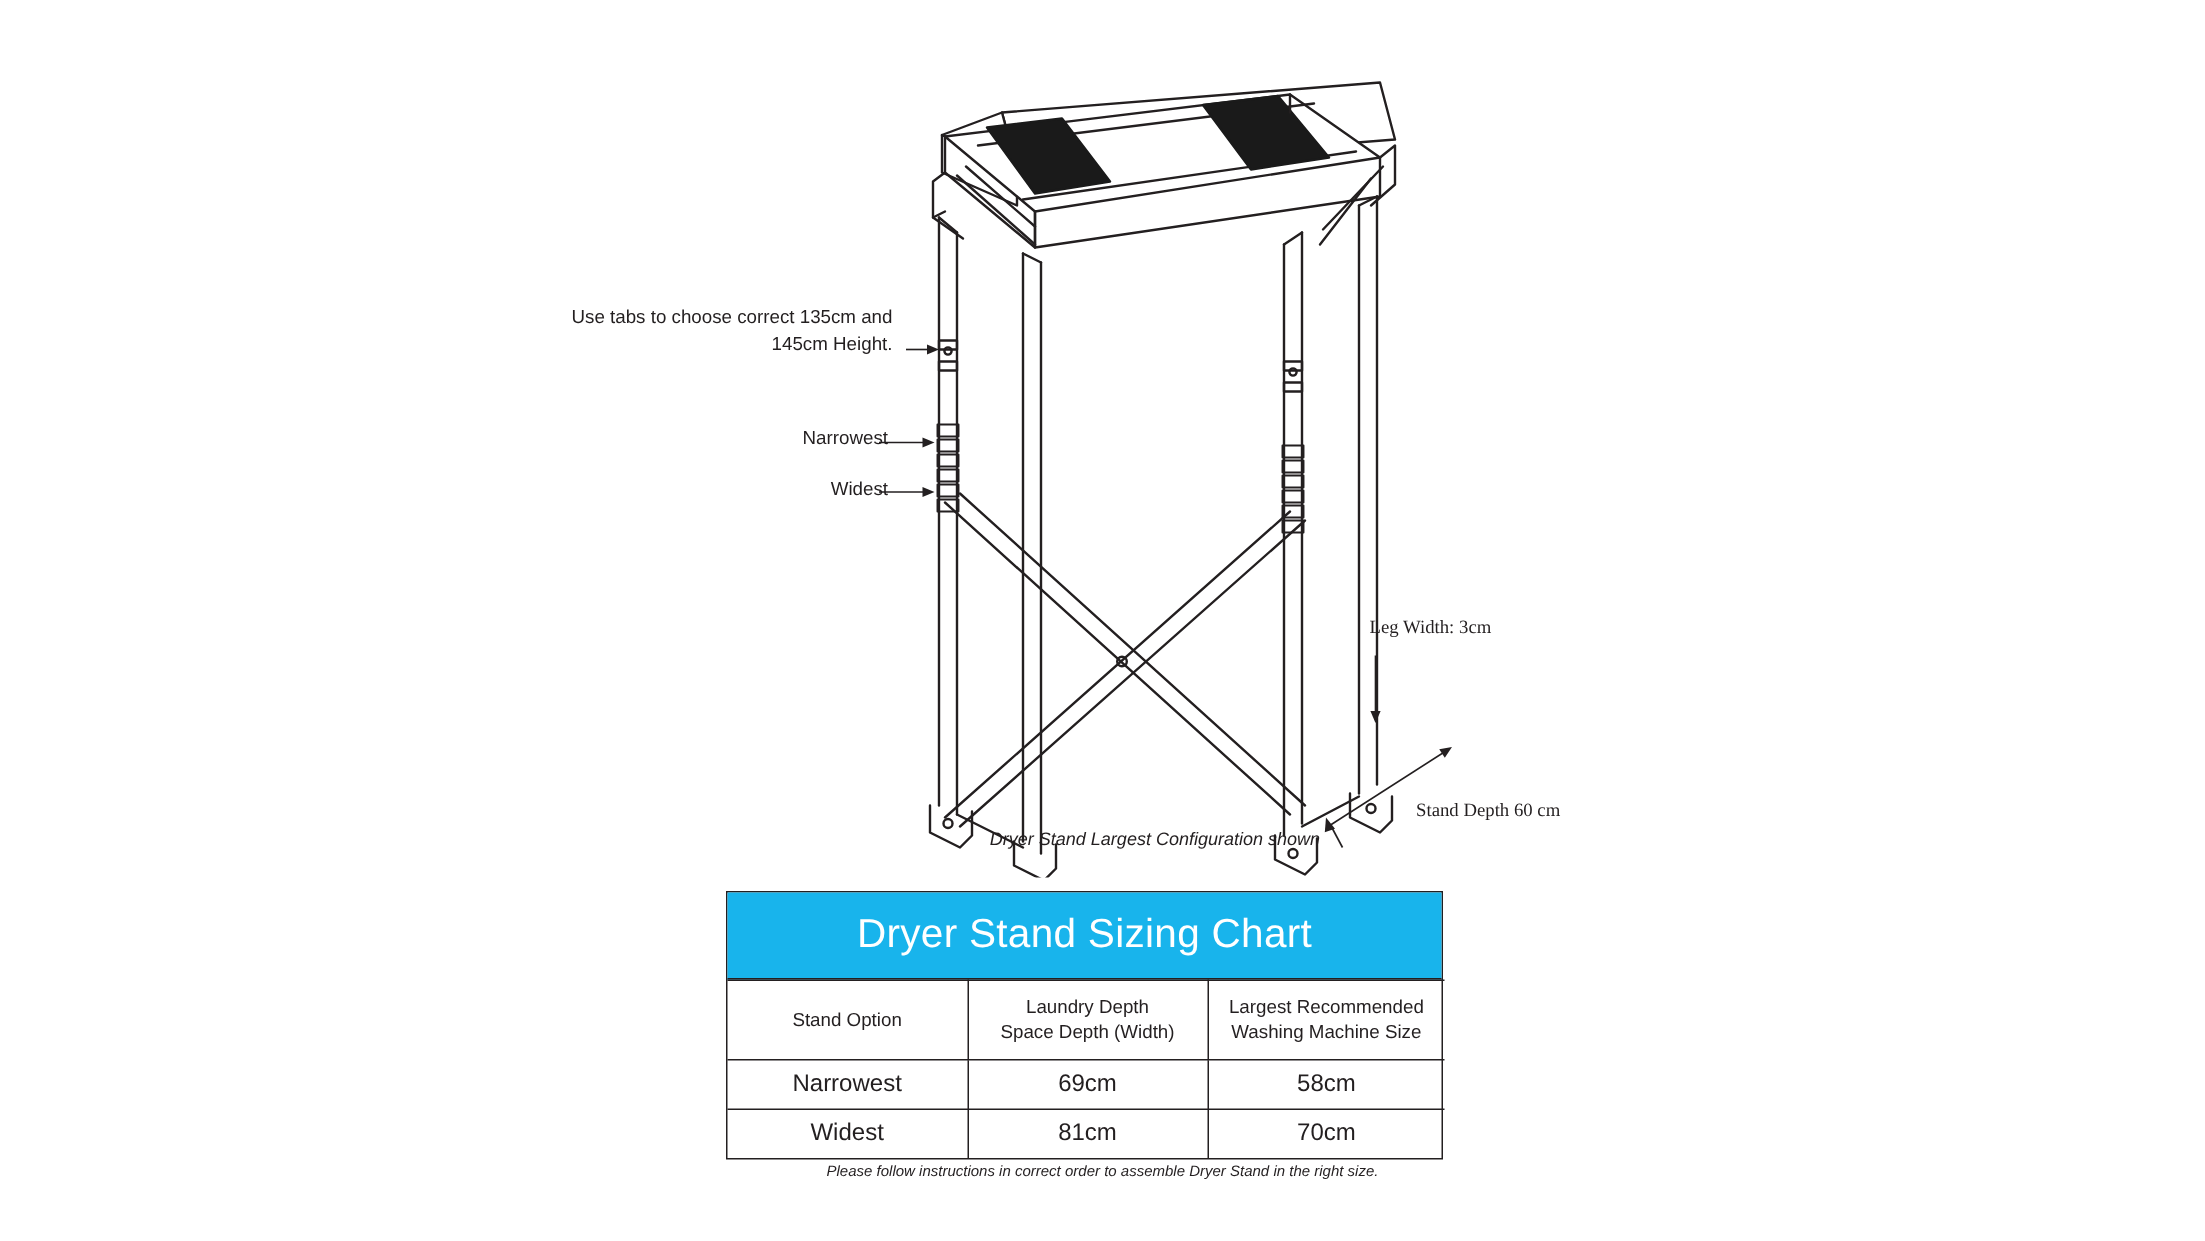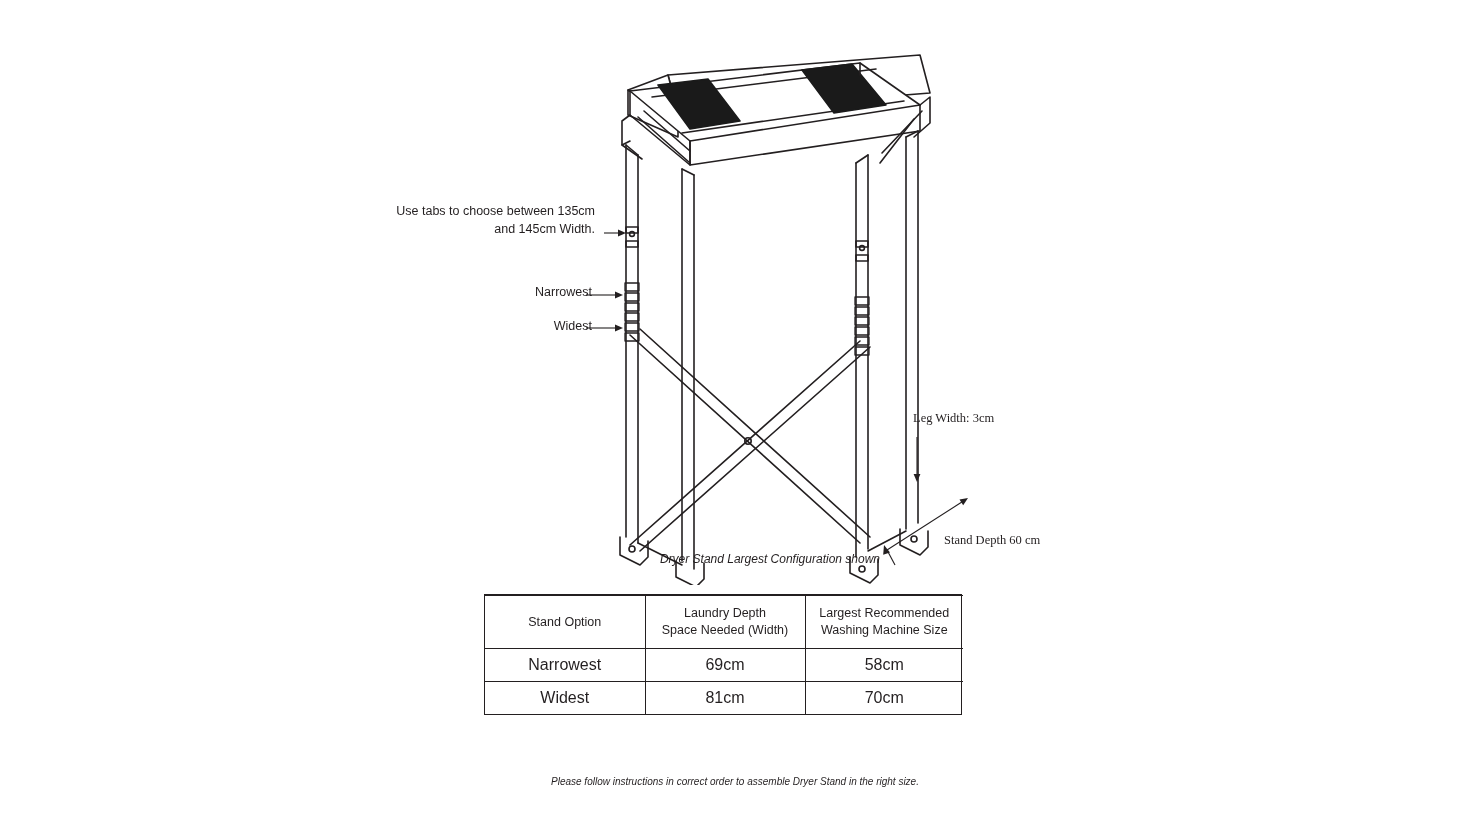--- a/index.html
+++ b/index.html
@@ -231,48 +231,49 @@
         <polygon points="527,437 523.6,429 530.4,429" fill="#231f20" stroke="none"></polygon>
 
         <line x1="497" y1="505" x2="575" y2="455"></line>
         <polygon points="578,453 569.5,454.5 573.2,460.2" fill="#231f20" stroke="none"></polygon>
         <line x1="497" y1="505" x2="505" y2="520"></line>
         <polygon points="494,500 500,507.5 493.2,509.8" fill="#231f20" stroke="none"></polygon>
       </g>
     </svg>
   </div>
 
-  <div class="anno r" id="anno-height">Use tabs to choose between 135cm and 145cm Width.</div>
+  <div class="anno r" id="anno-height">Use tabs to choose correct 135cm and 145cm Height.</div>
 
 
   <div class="anno" id="label-narrow">Narrowest</div>
 
   <div class="anno" id="label-widest">Widest</div>
 
   <div class="anno l" id="anno-legwidth">Leg Width: 3cm</div>
 
   <div class="anno l" id="anno-depth">Stand Depth 60 cm</div>
 
   <div class="anno" id="caption-fig">Dryer Stand Largest Configuration shown</div>
 
   <div class="table-wrap">
+    <div class="table-head">Dryer Stand Sizing Chart</div>
     <table class="chart">
       <colgroup>
         <col class="col-a">
           <col class="col-b">
           <col class="col-c">
       </colgroup>
       <thead>
         <tr>
           <th>
             <div>Stand Option</div>
           </th>
           <th>
             <div>Laundry Depth</div>
-            <div>Space Needed (Width)</div>
+            <div>Space Depth (Width)</div>
           </th>
           <th>
             <div>Largest Recommended</div>
             <div>Washing Machine Size</div>
           </th>
         </tr>
       </thead>
       <tbody>
         <tr>
           <td>Narrowest</td>

